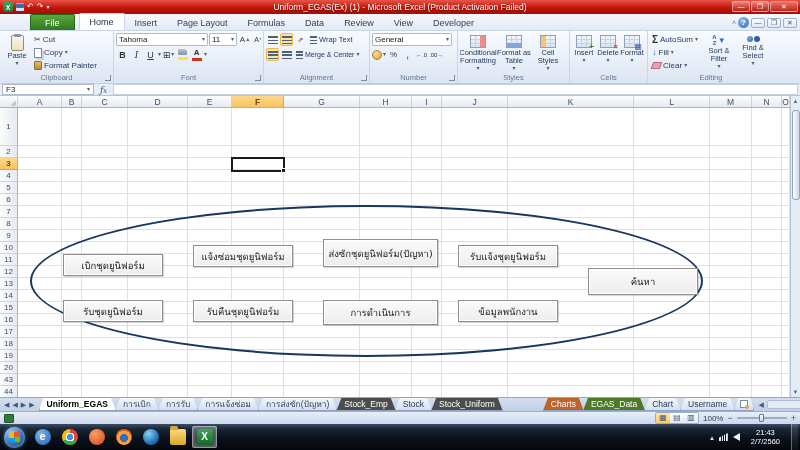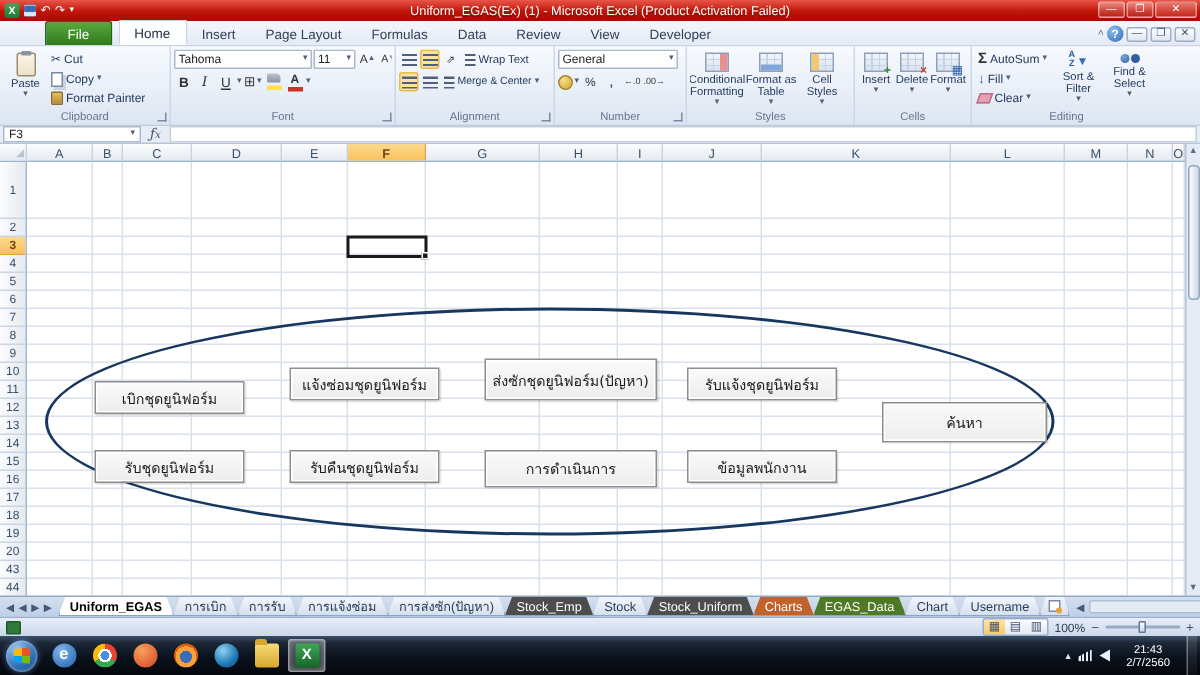--- a/index.html
+++ b/index.html
@@ -571,21 +571,21 @@
     </div>
     <div id="tabStrip">
         <div class="stab active">Uniform_EGAS</div>
         <div class="stab">การเบิก</div>
         <div class="stab">การรับ</div>
         <div class="stab">การแจ้งซ่อม</div>
         <div class="stab">การส่งซัก(ปัญหา)</div>
         <div class="stab" style="background: rgb(77, 77, 77); color: rgb(255, 255, 255);">Stock_Emp</div>
         <div class="stab">Stock</div>
         <div class="stab" style="background: rgb(77, 77, 77); color: rgb(255, 255, 255);">Stock_Uniform</div>
-        <div class="stab" style="background: rgb(192, 98, 43); color: rgb(255, 255, 255);">Charts</div>
+        <div class="stab" style="background: rgb(192, 98, 43); color: rgb(255, 255, 255); margin-left: 41px;">Charts</div>
         <div class="stab" style="background: rgb(78, 122, 39); color: rgb(255, 255, 255);">EGAS_Data</div>
         <div class="stab">Chart</div>
         <div class="stab">Username</div>
       </div>
     <div class="instab">
         <span class="insico"></span>
       </div>
     <div class="hscroll">
       <div class="harrow">◀</div>
       <div class="htrack"></div>

